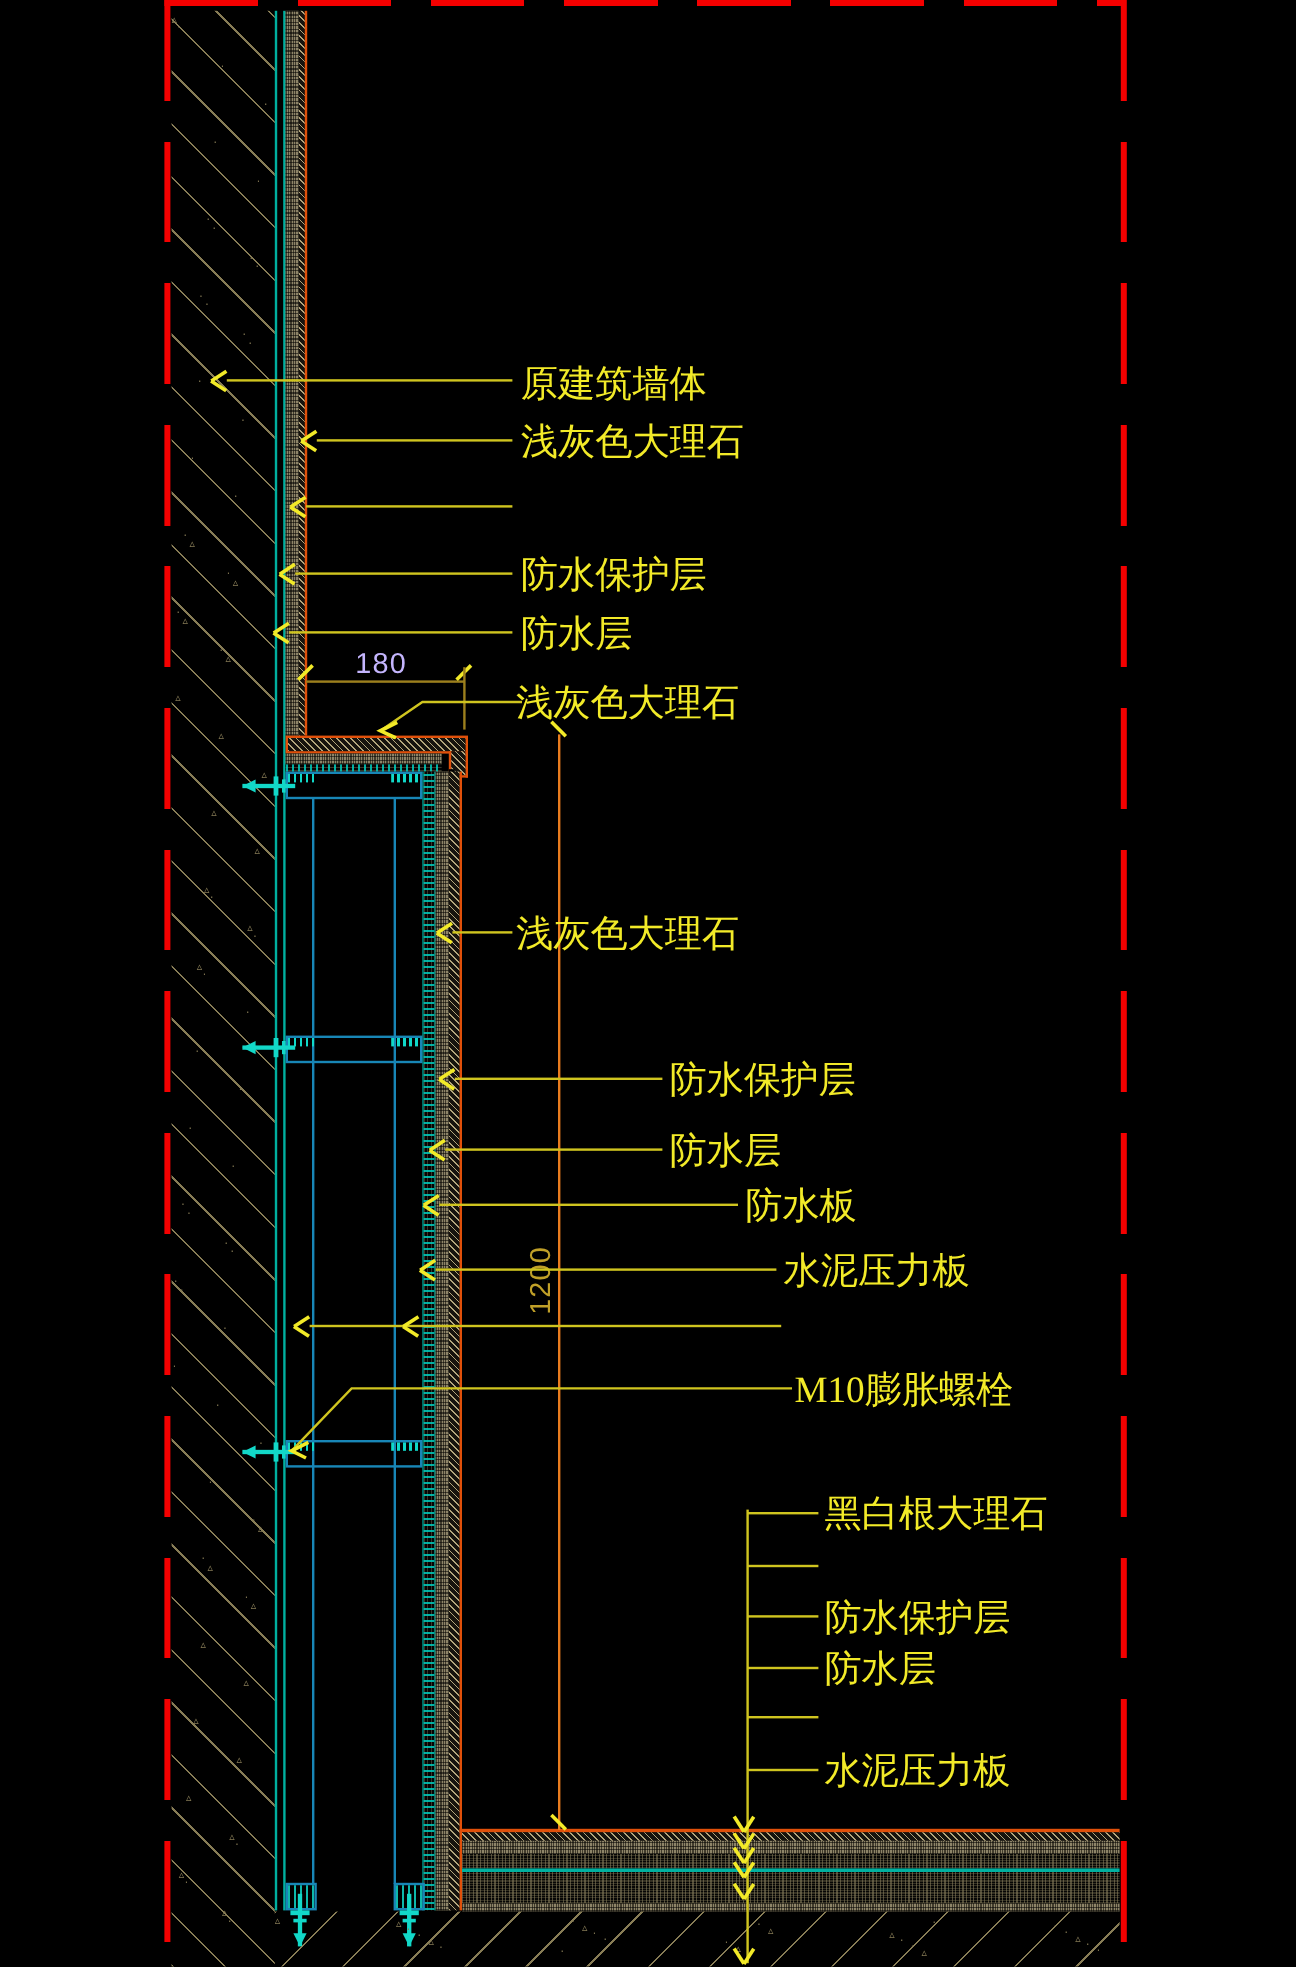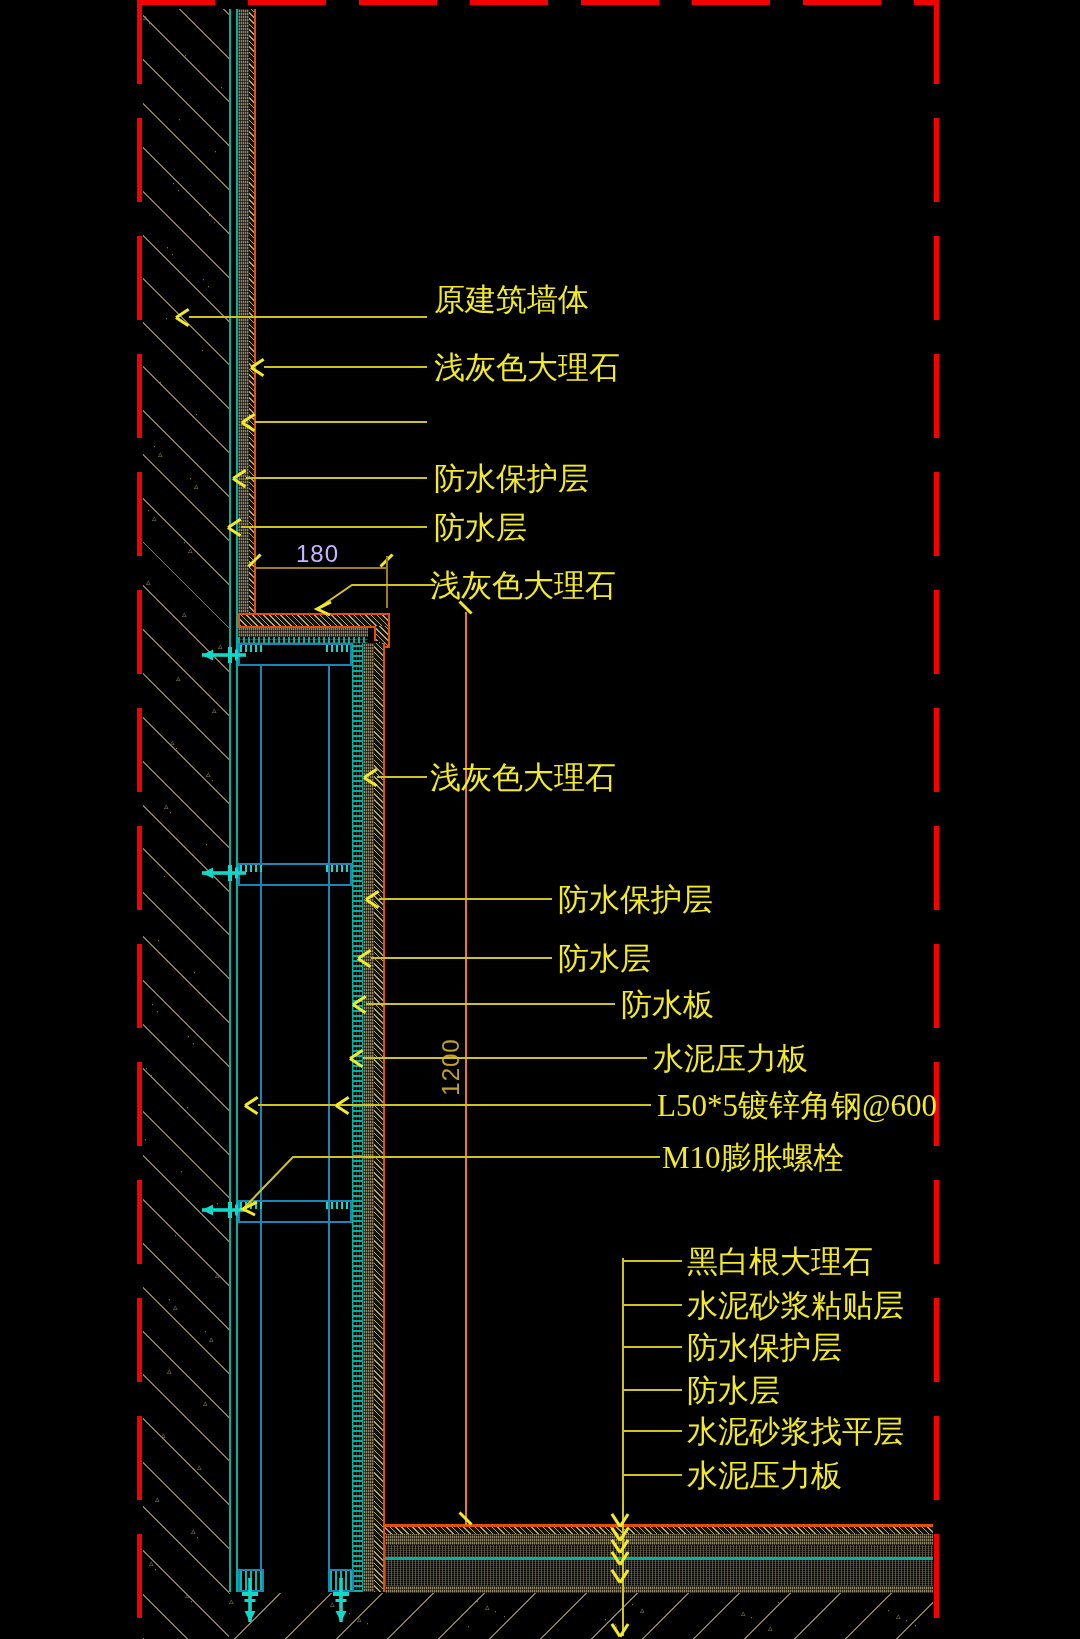--- a/index.html
+++ b/index.html
@@ -246,21 +246,21 @@
   <div class="abs tick tick-h" style="left:378px;top:559px"></div>
   <div class="abs dimline" style="left:386px;top:556px;width:2px;height:52px"></div>
 
   <div class="abs" style="left:465px;top:612px;width:2px;height:913px;background:#e87c1e"></div>
   <div class="abs tick tick-v" style="left:457px;top:606px"></div>
   <div class="abs tick tick-v" style="left:457px;top:1517px"></div>
   <div class="abs dimtxt" style="left:403px;top:1053px;width:96px;text-align:center;transform:rotate(-90deg);color:#c0a028">1200</div>
 
   <i class="abs chev" style="left:176px;top:306px"></i>
   <div class="abs lead" style="left:189px;top:316px;width:238px"></div>
-  <div class="abs lbl" style="left:434px;top:283px">原建筑墙体</div>
+  <div class="abs lbl" style="left:434px;top:303px">原建筑墙体</div>
 
   <i class="abs chev" style="left:251px;top:356px"></i>
   <div class="abs lead" style="left:264px;top:366px;width:163px"></div>
   <div class="abs lbl" style="left:434px;top:351px">浅灰色大理石</div>
 
   <i class="abs chev" style="left:242px;top:411px"></i>
   <div class="abs lead" style="left:255px;top:421px;width:172px"></div>
 
   <i class="abs chev" style="left:233px;top:467px"></i>
   <div class="abs lead" style="left:246px;top:477px;width:181px"></div>
@@ -292,41 +292,38 @@
   <div class="abs lead" style="left:366px;top:1003px;width:249px"></div>
   <div class="abs lbl" style="left:621px;top:988px">防水板</div>
 
   <i class="abs chev" style="left:350px;top:1047px"></i>
   <div class="abs lead" style="left:363px;top:1057px;width:284px"></div>
   <div class="abs lbl" style="left:653px;top:1042px">水泥压力板</div>
 
   <i class="abs chev" style="left:245px;top:1094px"></i>
   <div class="abs lead" style="left:258px;top:1104px;width:393px"></div>
   <i class="abs chev" style="left:336px;top:1094px"></i>
-  <div class="abs lbl" style="left:657px;top:1089px">L50*5镀锌角钢@600</div>
 
   <svg class="abs" style="left:236px;top:1149px" width="424" height="70">
     <polyline points="424,8 57,8 7,60" fill="none" stroke="#cfc41f" stroke-width="2"></polyline>
     <path d="M21 53 L7 60 L19 66" fill="none" stroke="#f2ea28" stroke-width="3"></path>
   </svg>
   <div class="abs lbl" style="left:662px;top:1141px">M10膨胀螺栓</div>
 
   <div class="abs" style="left:622px;top:1258px;width:2px;height:378px;background:#cfc41f"></div>
   <div class="abs lead" style="left:623px;top:1260px;width:59px"></div>
   <div class="abs lead" style="left:623px;top:1304px;width:59px"></div>
   <div class="abs lead" style="left:623px;top:1346px;width:59px"></div>
   <div class="abs lead" style="left:623px;top:1389px;width:59px"></div>
   <div class="abs lead" style="left:623px;top:1430px;width:59px"></div>
   <div class="abs lead" style="left:623px;top:1474px;width:59px"></div>
 
   <div class="abs lbl" style="left:687px;top:1245px">黑白根大理石</div>
-  <div class="abs lbl" style="left:687px;top:1289px">水泥砂浆粘贴层</div>
   <div class="abs lbl" style="left:687px;top:1331px">防水保护层</div>
   <div class="abs lbl" style="left:687px;top:1374px">防水层</div>
-  <div class="abs lbl" style="left:687px;top:1415px">水泥砂浆找平层</div>
   <div class="abs lbl" style="left:687px;top:1459px">水泥压力板</div>
 
   <i class="abs chev chev-down" style="left:612px;top:1508px"></i>
   <i class="abs chev chev-down" style="left:612px;top:1522px"></i>
   <i class="abs chev chev-down" style="left:612px;top:1534px"></i>
   <i class="abs chev chev-down" style="left:612px;top:1546px"></i>
   <i class="abs chev chev-down" style="left:612px;top:1564px"></i>
   <i class="abs chev chev-down" style="left:612px;top:1618px"></i>
 
 </div>

